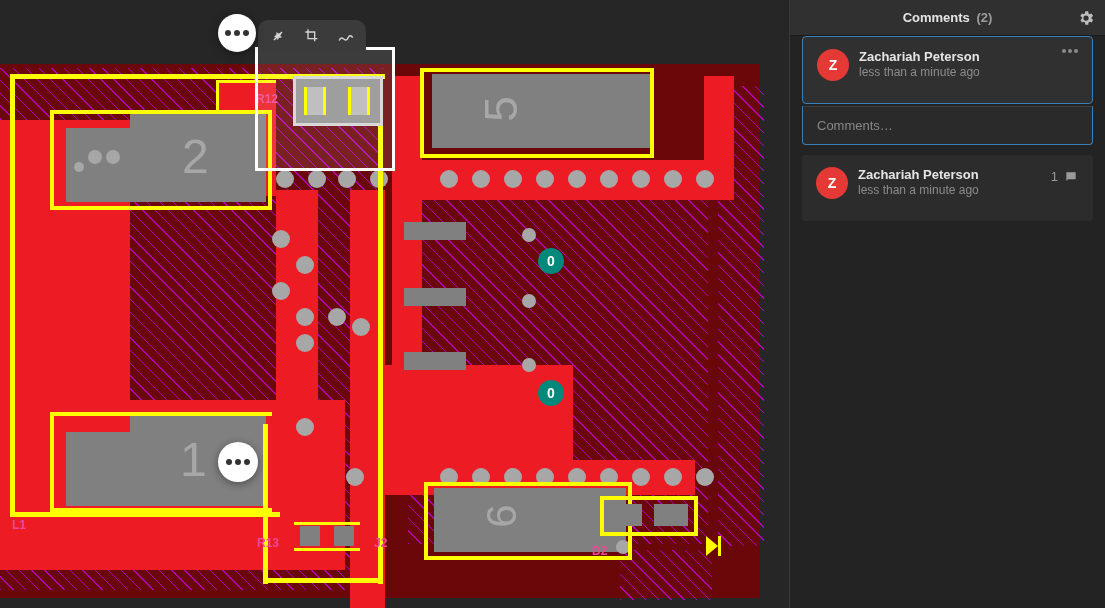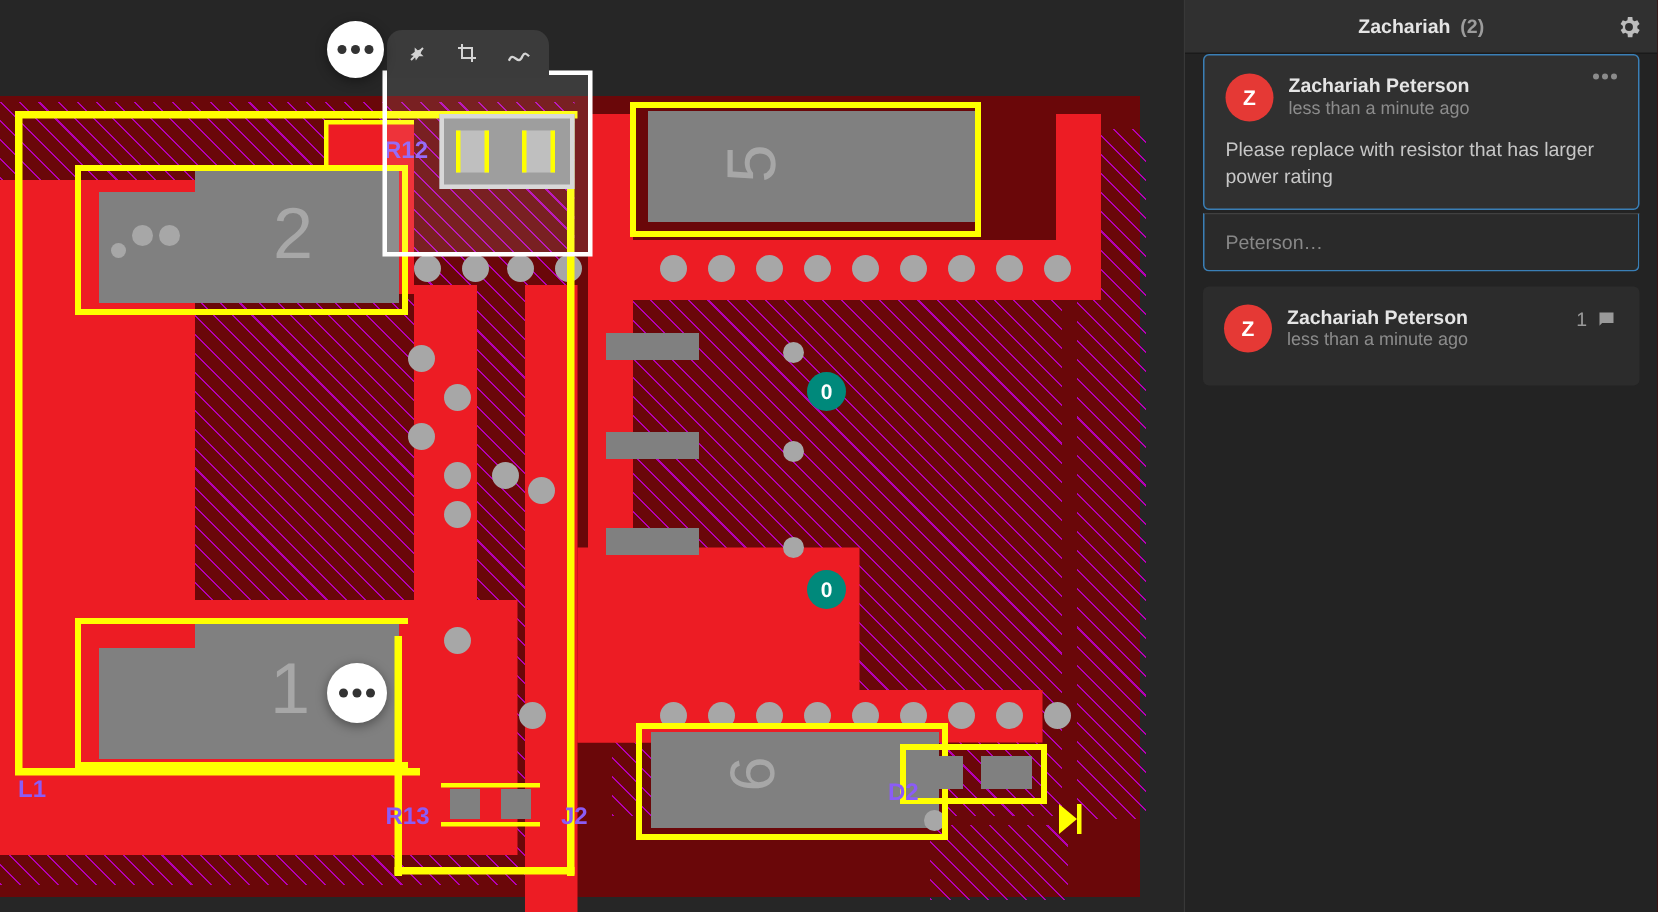--- a/index.html
+++ b/index.html
@@ -224,21 +224,21 @@
     .comment-input {
       margin: -8px 12px 10px;
       background: #2a2a2a;
       border: 1px solid #3a7fb6;
       border-top: 1px solid #404040;
       border-radius: 0 0 4px 4px;
       padding: 11px 14px;
       font-size: 13px;
       color: #888;
     }
-    .text-yellow { color:#8b5cf6; font-size:16px; font-weight:600; position:absolute; }
+    .text-yellow { color:#ec4899; font-size:12px; font-weight:600; position:absolute; }
     .comp-ind {
       display:flex;
       align-items:center;
       justify-content:center;
       gap:3px;
       position:absolute;
       color:#fff;
       font-weight:400;
     }
   </style>
@@ -392,21 +392,21 @@
     <div class="gray-pad" style="left:334px;top:476px;width:20px;height:20px;"></div>
 
     <svg style="position:absolute;left:706px;top:486px;" width="18" height="20">
       <polygon points="0,0 0,20 12,10" fill="#ffff00"></polygon>
       <rect x="12" y="0" width="3" height="20" fill="#ffff00"></rect>
     </svg>
 
     <div class="text-yellow" style="left:12px;top:468px;">L1</div>
     <div class="text-yellow" style="left:257px;top:486px;">R13</div>
     <div class="text-yellow" style="left:374px;top:486px;">J2</div>
-    <div class="text-yellow" style="left:592px;top:470px;">D2</div>
+    <div class="text-yellow" style="left:592px;top:494px;">D2</div>
     <div class="text-yellow" style="left:256px;top:42px;">R12</div>
 
     <div class="selection-box" style="left:255px;top:-3px;width:140px;height:124px;">
 
       <div class="gray-pad" style="position:absolute;left:35px;top:26px;width:90px;height:50px;background:#9e9e9e;border:3px solid #d8d8d8;">
         <div class="gray-pad" style="position:absolute;left:8px;top:8px;width:22px;height:28px;background:#bfbfbf;border-left:3px solid #ffff00;border-right:3px solid #ffff00;"></div>
         <div class="gray-pad" style="position:absolute;left:52px;top:8px;width:22px;height:28px;background:#bfbfbf;border-left:3px solid #ffff00;border-right:3px solid #ffff00;"></div>
       </div>
     </div>
   </div>
@@ -435,21 +435,21 @@
         <span></span>
         <span></span>
         <span></span>
       </div>
   </div>
 </div>
 
 <div class="sidebar">
   <div class="sidebar-header">
     <span class="title">
-      <span>Zachariah</span>
+      <span>Comments</span>
       <span class="count">(2)</span>
     </span>
     <div class="gear">
       <svg viewBox="0 0 24 24" width="18" height="18" fill="#bdbdbd">
           <path d="M19.4 13a7.5 7.5 0 000-2l2-1.6-2-3.4-2.4.9a7.5 7.5 0 00-1.7-1L15 3h-4l-.4 2.9a7.5 7.5 0 00-1.7 1L6.5 6 4.5 9.4 6.6 11a7.5 7.5 0 000 2l-2 1.6 2 3.4 2.4-.9a7.5 7.5 0 001.7 1L11 21h4l.4-2.9a7.5 7.5 0 001.7-1l2.4.9 2-3.4zM12 15.5A3.5 3.5 0 1112 8.5a3.5 3.5 0 010 7z"></path>
         </svg>
     </div>
   </div>
 
 
@@ -461,24 +461,23 @@
       <div>
         <div class="author">Zachariah Peterson</div>
         <div class="timestamp">less than a minute ago</div>
       </div>
       <div class="card-menu">
           <span></span>
           <span></span>
           <span></span>
         </div>
     </div>
-    <div class="card-body">Please replace with resistor that has larger power rating</div>
   </div>
   <div class="comment-input">
-    <span>Peterson…</span>
+    <span>Comments…</span>
   </div>
 
   <div class="comment-card">
     <div class="card-head">
       <div class="avatar">
           <span>Z</span>
         </div>
       <div>
         <div class="author">Zachariah Peterson</div>
         <div class="timestamp">less than a minute ago</div>

